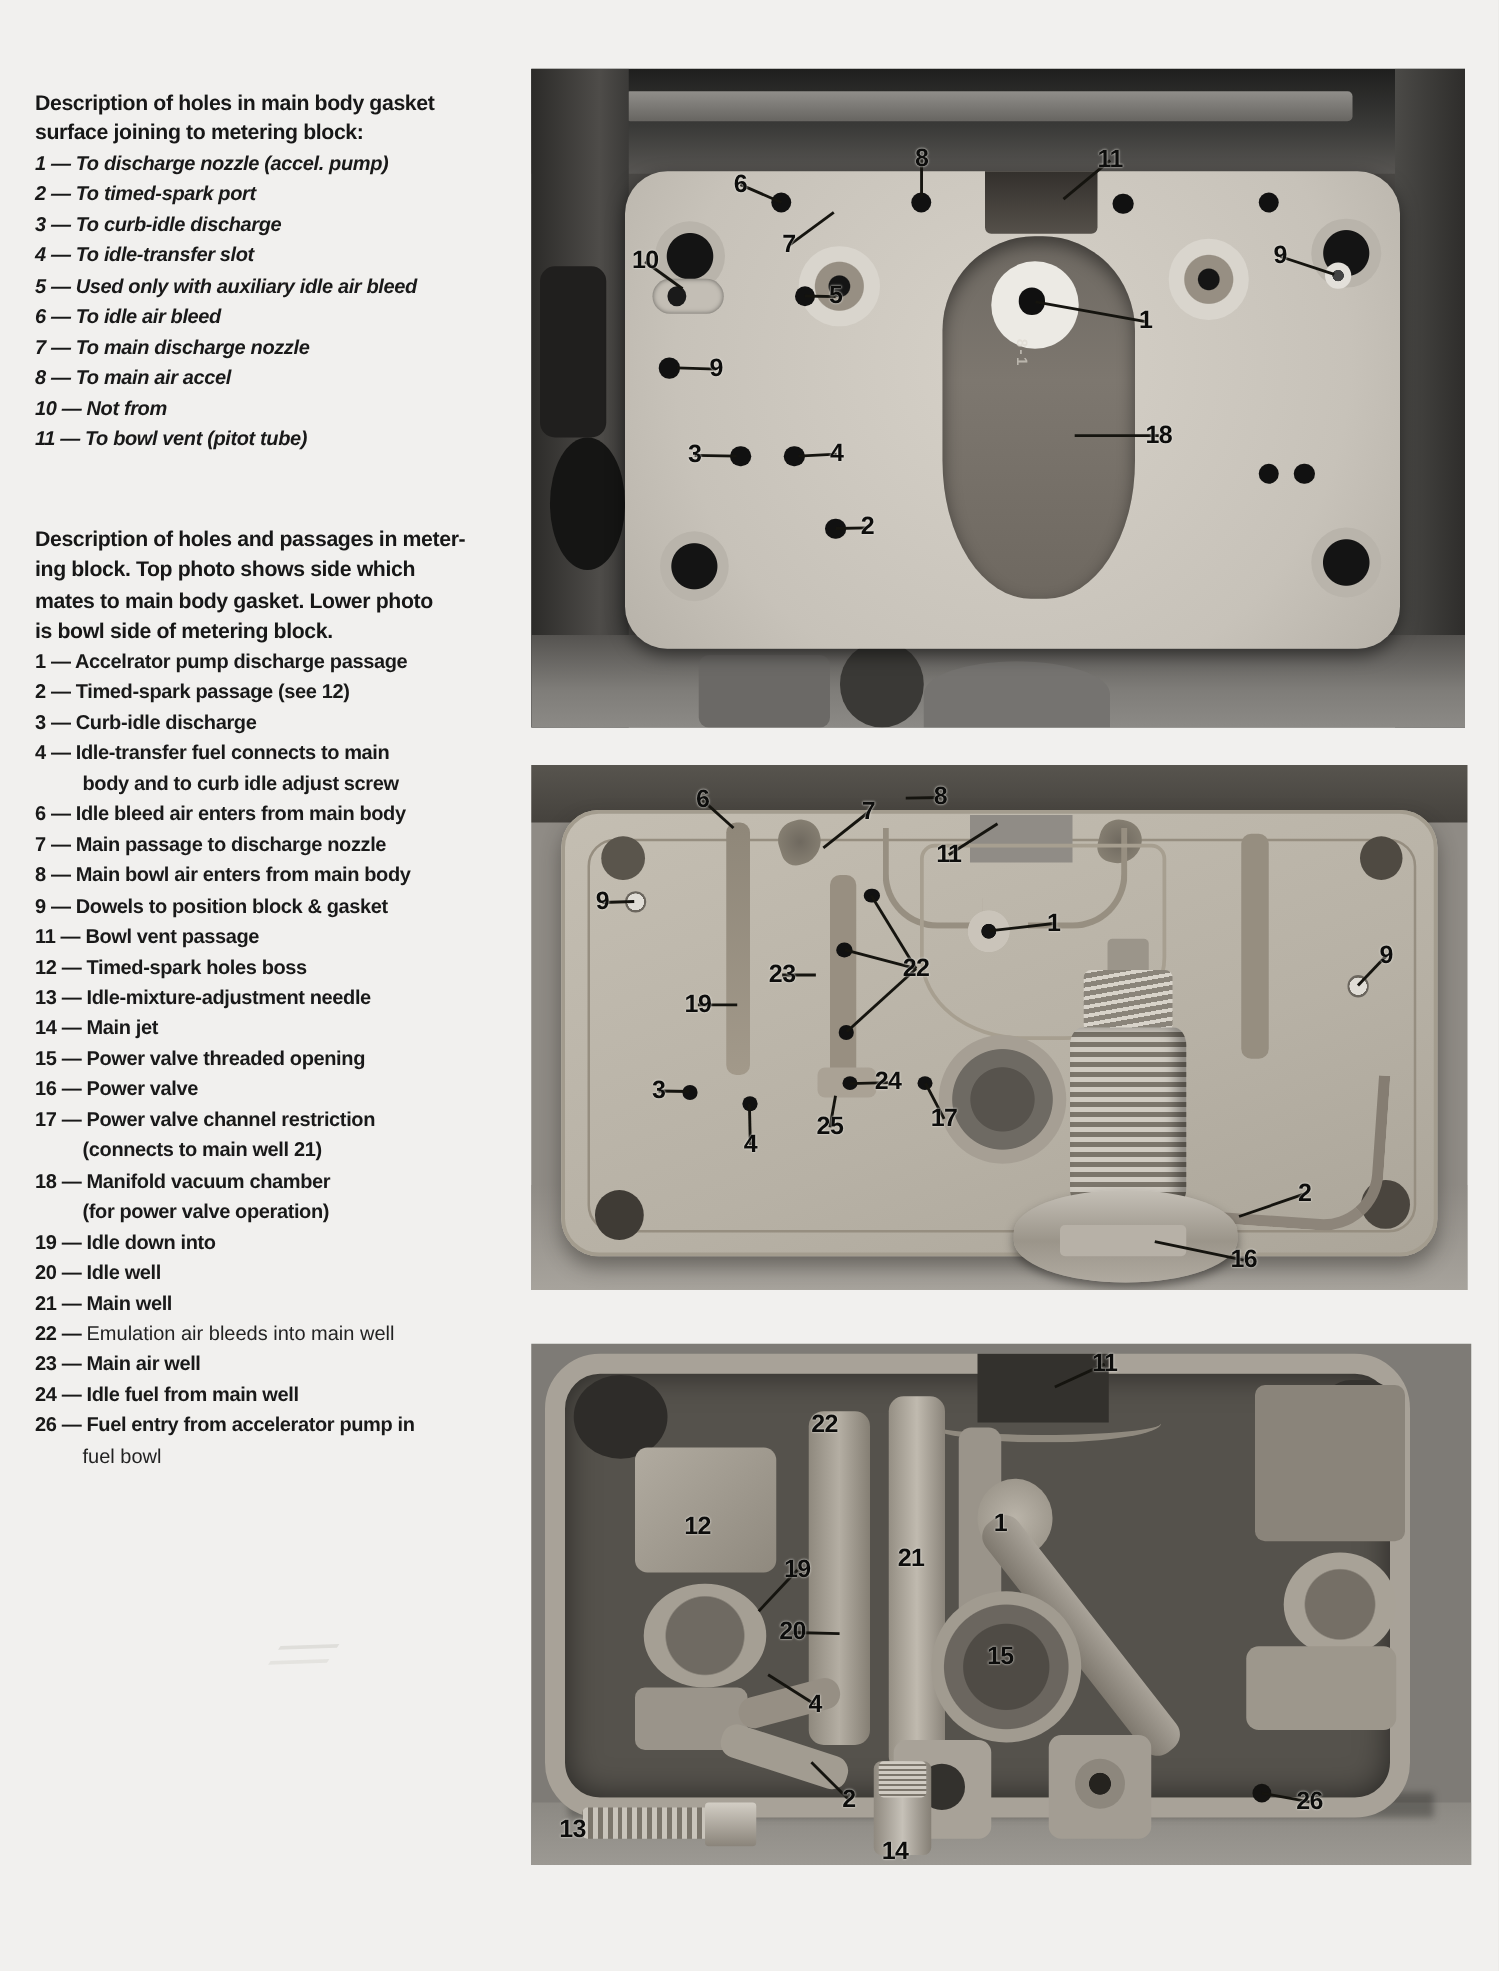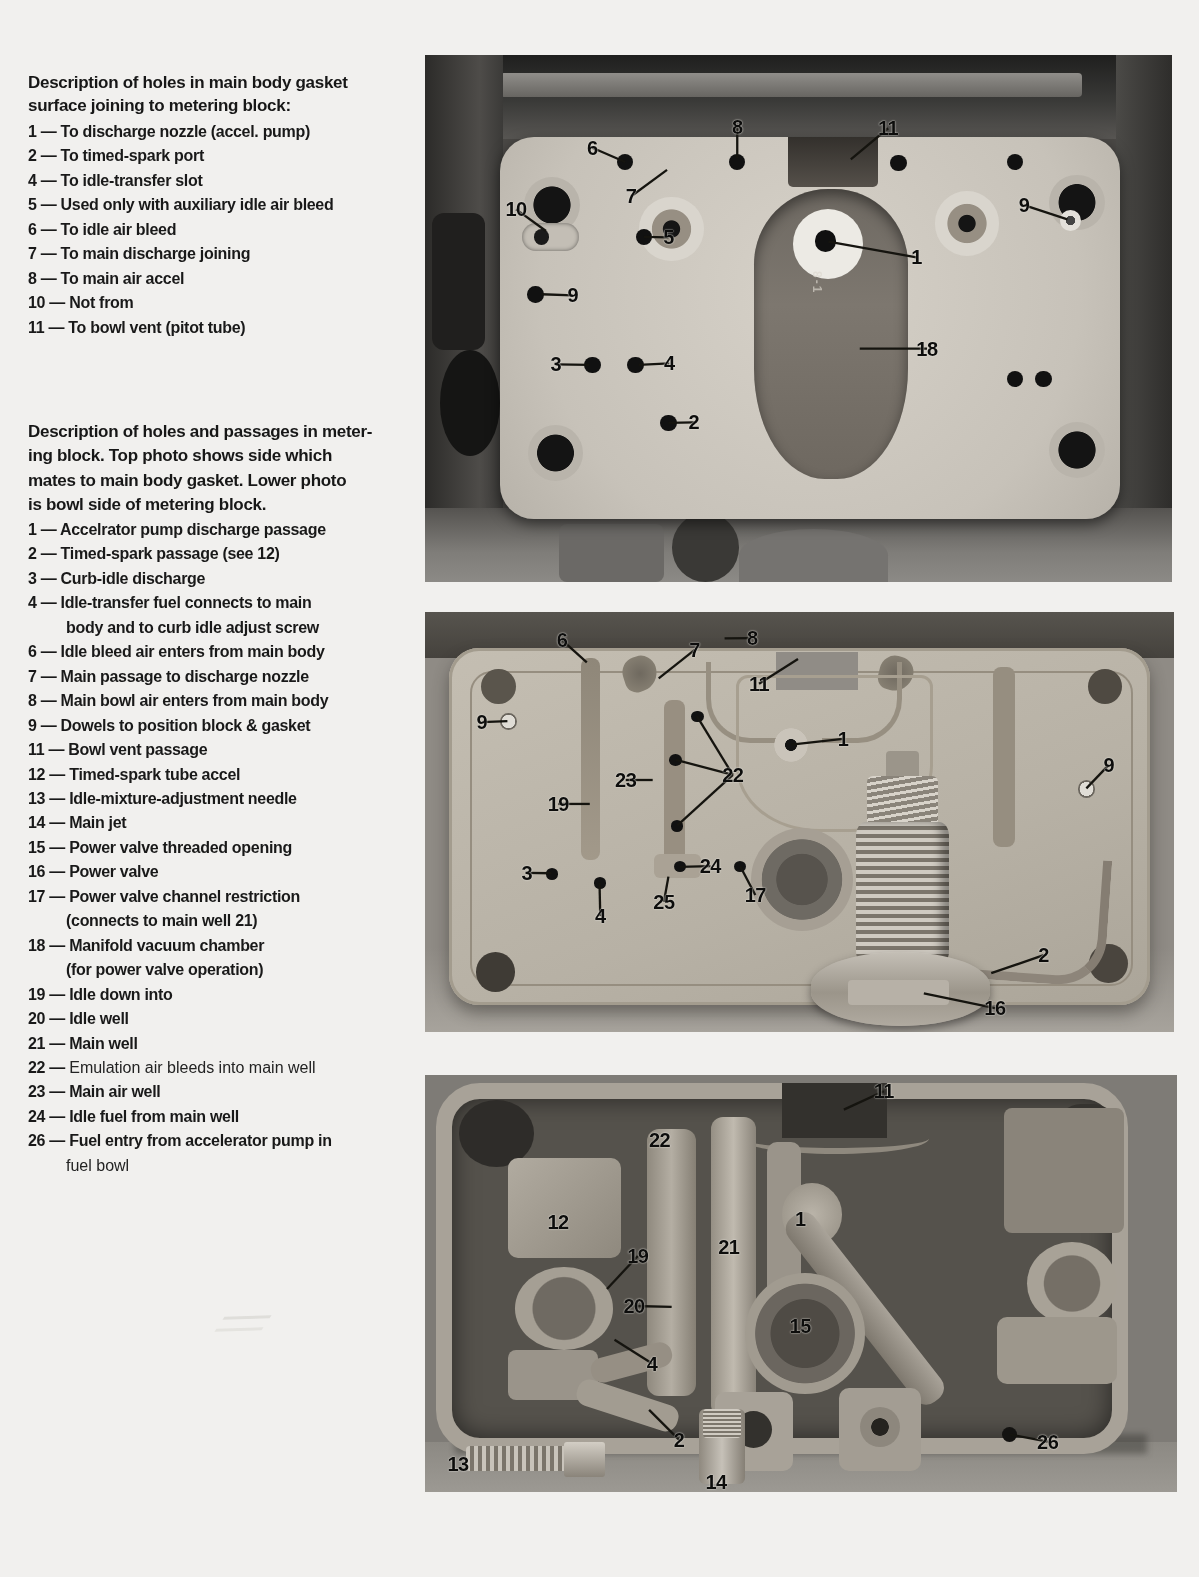--- a/index.html
+++ b/index.html
@@ -5,21 +5,21 @@
   html,body{margin:0;padding:0;background:#e8e7e4;}
   .page{position:relative;width:1199px;height:1577px;background:#f1f0ee;
         font-family:"Liberation Sans",sans-serif;color:#1b1b1b;overflow:hidden;}
   
   .textcol{position:absolute;left:28px;top:16px;width:394px;height:100%;}
   .hd{position:absolute;left:0;margin:0;font-size:17px;font-weight:700;
       white-space:pre-line;letter-spacing:-0.3px;color:#171717;}
   .hd1{top:55px;line-height:23px;}
   .hd2{top:404px;line-height:24.4px;}
   .list{position:absolute;left:0;width:405px;}
-  #list1{top:104px;}
+  #list1{top:104px;font-style:italic;}
   #list2{top:502px;}
   .row{padding-left:38px;text-indent:-38px;font-size:16px;line-height:24.45px;
        font-weight:700;white-space:pre-line;letter-spacing:-0.3px;color:#191919;}
   .row .d{font-weight:700;}
   .edited{font-weight:400;letter-spacing:0;color:#232323;}
   .smudge{position:absolute;left:192px;top:1300px;width:46px;height:9px;
           border-top:3px solid #dcdbd7;border-bottom:3px solid #e2e1dd;
           transform:skewX(-35deg) rotate(-2deg);opacity:.85;}
   
   .photo{position:absolute;margin:0;overflow:hidden;background:#4a4845;}
@@ -40,44 +40,45 @@
 <body>
 
 <div class="page">
 
   <aside class="textcol">
     <h3 class="hd hd1">Description of holes in main body gasket
 surface joining to metering block:</h3>
     <div class="list" id="list1">
         <div class="row"><span class="n">1</span><span class="d"> — </span><span class="t">To discharge nozzle  (accel. pump)</span></div>
         <div class="row"><span class="n">2</span><span class="d"> — </span><span class="t">To timed-spark port</span></div>
+        <div class="row"><span class="n">3</span><span class="d"> — </span><span class="t">To curb-idle discharge</span></div>
         <div class="row"><span class="n">4</span><span class="d"> — </span><span class="t">To idle-transfer slot</span></div>
         <div class="row"><span class="n">5</span><span class="d"> — </span><span class="t">Used only with auxiliary idle air bleed</span></div>
         <div class="row"><span class="n">6</span><span class="d"> — </span><span class="t">To idle air bleed</span></div>
-        <div class="row"><span class="n">7</span><span class="d"> — </span><span class="t">To main discharge joining</span></div>
+        <div class="row"><span class="n">7</span><span class="d"> — </span><span class="t">To main discharge nozzle</span></div>
         <div class="row"><span class="n">8</span><span class="d"> — </span><span class="t">To main air accel</span></div>
         <div class="row"><span class="n">10</span><span class="d"> — </span><span class="t">Not from</span></div>
         <div class="row"><span class="n">11</span><span class="d"> — </span><span class="t">To bowl vent (pitot tube)</span></div>
       </div>
     <h3 class="hd hd2">Description of holes and passages in meter-
 ing block. Top photo shows side which
 mates to main body gasket. Lower photo
 is bowl side of metering block.</h3>
     <div class="list" id="list2">
         <div class="row"><span class="n">1</span><span class="d"> — </span><span class="t">Accelrator pump discharge passage</span></div>
         <div class="row"><span class="n">2</span><span class="d"> — </span><span class="t">Timed-spark passage (see 12)</span></div>
         <div class="row"><span class="n">3</span><span class="d"> — </span><span class="t">Curb-idle discharge</span></div>
         <div class="row"><span class="n">4</span><span class="d"> — </span><span class="t">Idle-transfer fuel connects to main</span>
 <span class="t2">body and to curb idle adjust screw</span></div>
         <div class="row"><span class="n">6</span><span class="d"> — </span><span class="t">Idle bleed air enters from main body</span></div>
         <div class="row"><span class="n">7</span><span class="d"> — </span><span class="t">Main passage to discharge nozzle</span></div>
         <div class="row"><span class="n">8</span><span class="d"> — </span><span class="t">Main bowl air enters from main body</span></div>
         <div class="row"><span class="n">9</span><span class="d"> — </span><span class="t">Dowels to position block &amp; gasket</span></div>
         <div class="row"><span class="n">11</span><span class="d"> — </span><span class="t">Bowl vent passage</span></div>
-        <div class="row"><span class="n">12</span><span class="d"> — </span><span class="t">Timed-spark tube accel</span></div>
+        <div class="row"><span class="n">12</span><span class="d"> — </span><span class="t">Timed-spark holes boss</span></div>
         <div class="row"><span class="n">13</span><span class="d"> — </span><span class="t">Idle-mixture-adjustment needle</span></div>
         <div class="row"><span class="n">14</span><span class="d"> — </span><span class="t">Main jet</span></div>
         <div class="row"><span class="n">15</span><span class="d"> — </span><span class="t">Power valve threaded opening</span></div>
         <div class="row"><span class="n">16</span><span class="d"> — </span><span class="t">Power valve</span></div>
         <div class="row"><span class="n">17</span><span class="d"> — </span><span class="t">Power valve channel restriction</span>
 <span class="t2">(connects to main well 21)</span></div>
         <div class="row"><span class="n">18</span><span class="d"> — </span><span class="t">Manifold vacuum chamber</span>
 <span class="t2">(for power valve operation)</span></div>
         <div class="row"><span class="n">19</span><span class="d"> — </span><span class="t">Idle down into</span></div>
         <div class="row"><span class="n">20</span><span class="d"> — </span><span class="t">Idle well</span></div>

